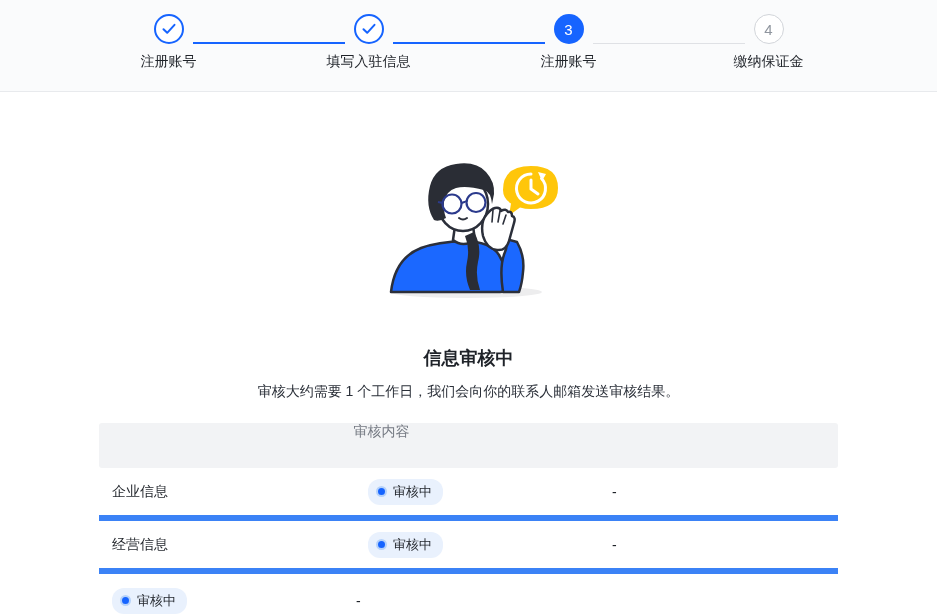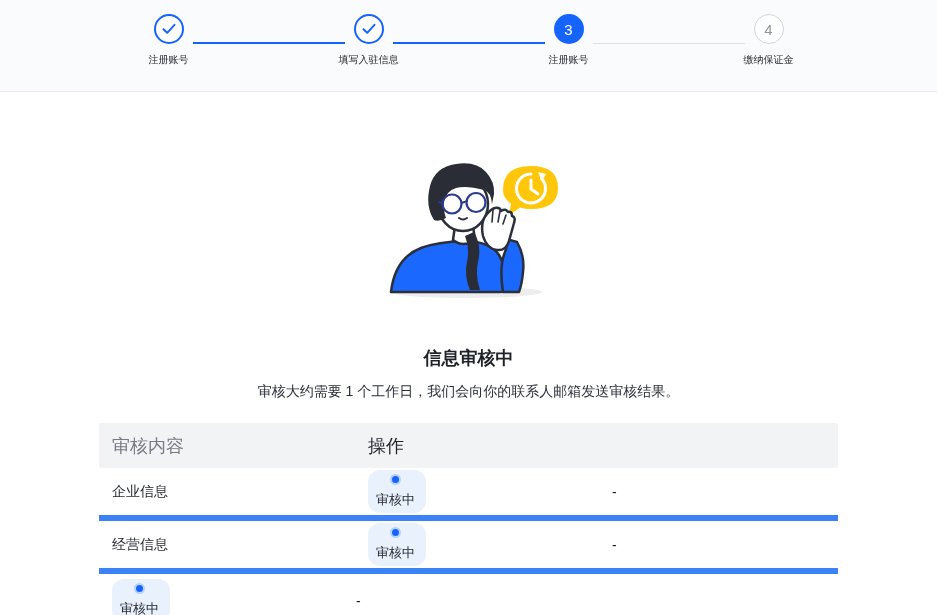--- a/index.html
+++ b/index.html
@@ -18,52 +18,52 @@
   .stepper { display:flex; width:800px; }
   .step { width:200px; display:flex; flex-direction:column; align-items:center; position:relative; }
   .step-circle {
     width:30px; height:30px; border-radius:50%;
     display:flex; align-items:center; justify-content:center;
     background:#ffffff; font-size:15px; position:relative; z-index:2;
   }
   .step--done .step-circle { border:2px solid #1664ff; }
   .step--active .step-circle { background:#1664ff; color:#ffffff; }
   .step--pending .step-circle { border:1.5px solid #d2d5da; color:#8f959e; }
-  .step-label { margin-top:9px; font-size:10px; color:#1f2329; }
+  .step-label { margin-top:9px; font-size:14px; color:#1f2329; }
   .step--conn::after {
     content:""; position:absolute; left:calc(50% + 24px); width:152px; z-index:1;
   }
   .step--conn-done::after  { top:28px; height:2px; background:#1664ff; }
   .step--conn-pending::after { top:29px; height:1px; background:#dfe1e5; }
   .check-icon svg { display:block; }
 
   
   .main { text-align:center; }
   .illustration { margin-top:56px; display:inline-block; }
   .review-title { font-size:18px; font-weight:bold; color:#1f2329; margin-top:42px; }
   .review-subtitle { font-size:14px; color:#2a2f38; margin-top:13px; }
 
   
   .review-table { width:739px; margin:22px auto 0; text-align:left; }
   .tr { display:flex; align-items:center; }
   .tr--head {
     height:45px; background:#f2f3f5; border-radius:3px;
-    color:#757a83; font-size:18px;
+    color:#757a83; font-size:14px;flex-direction:column;
   }
   .tr--body { height:53px; border-bottom:6px solid #3b82f6; font-size:14px; background:#ffffff; }
   .tr--body:last-child { border-bottom:none; }
   .td { padding-left:13px; }
   .td-content { width:256px; }
   .td-status  { width:244px; }
   .td-action  { flex:1; color:#1f2329; }
 
   .status-badge {
     display:inline-flex; align-items:center; gap:6px;
     background:#e9f1fd; border-radius:12px;
-    padding:4px 11px 4px 8px; font-size:13px; color:#1f2329;flex-direction:column;
+    padding:4px 11px 4px 8px; font-size:13px; color:#1f2329;
   }
   .status-dot {
     width:11px; height:11px; border-radius:50%;
     background:#1664ff; border:2px solid #b6d2fa;
   }
 </style>
 </head>
 <body>
 
 <div class="stepper-bar">
@@ -146,21 +146,20 @@
   </div>
 
   <div class="review-title">信息审核中</div>
   <div class="review-subtitle">审核大约需要 1 个工作日，我们会向你的联系人邮箱发送审核结果。</div>
 
   
   <div class="review-table">
 
     <div class="tr tr--head">
       <div class="td td-content">审核内容</div>
-      <div class="td td-action">操作</div>
     </div>
 
     <div class="tr tr--body">
       <div class="td td-content">企业信息</div>
       <div class="td td-status">
         <span class="status-badge">
           <span class="status-dot"></span>
           <span>审核中</span>
         </span>
       </div>

